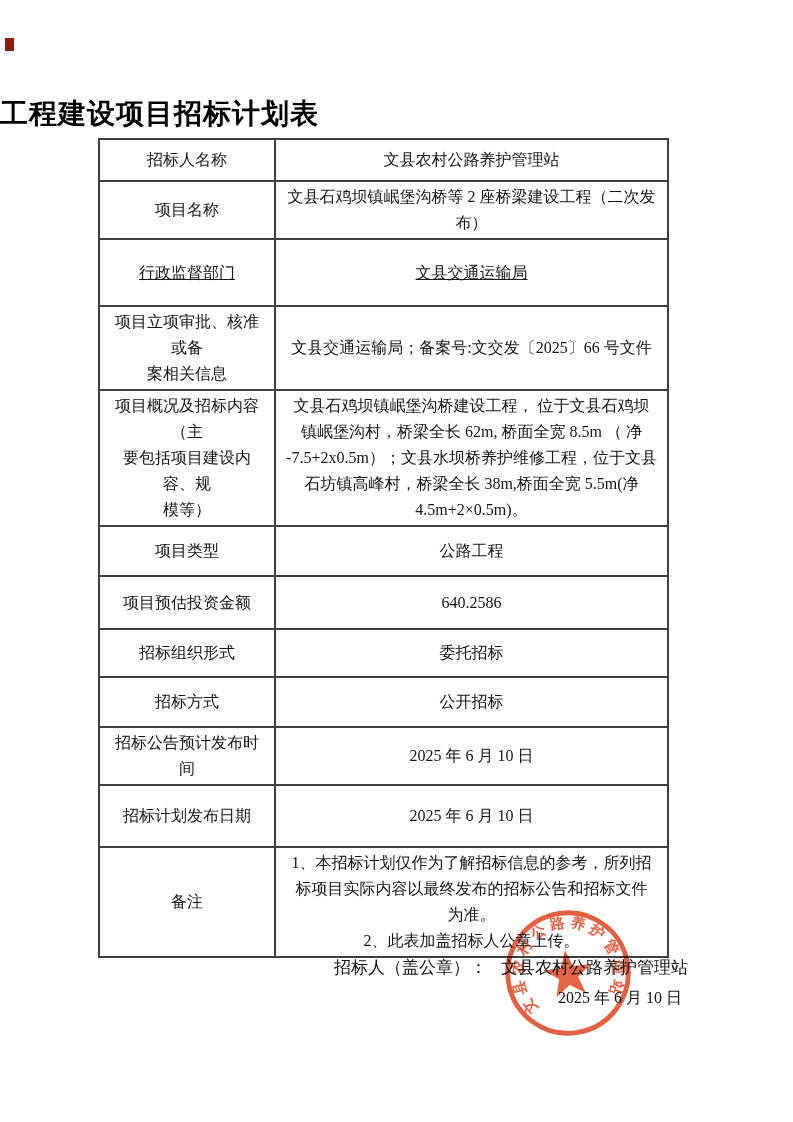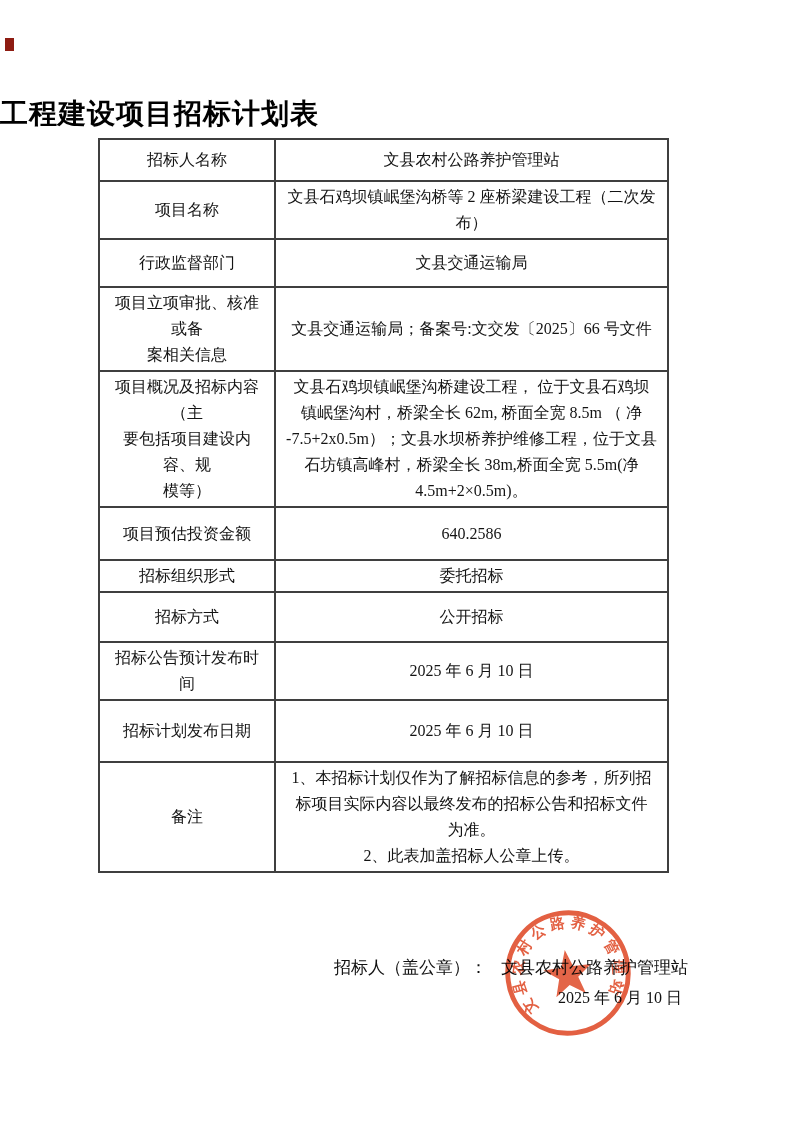--- a/index.html
+++ b/index.html
@@ -20,23 +20,23 @@
     border-collapse:collapse;table-layout:fixed;
   }
   table.tender col.c1{width:176px;}
   table.tender col.c2{width:393px;}
   table.tender td{
     border:2px solid #3f3f3f;vertical-align:middle;
     font-size:16px;line-height:26px;padding:2px 8px;
     text-align:center;white-space:pre-line;color:#141414;
   }
   td.val-left{text-align:left;}
-  tr.h42{height:42px;} tr.h53{height:53px;} tr.h52{height:48px;}
+  tr.h42{height:42px;} tr.h53{height:53px;} tr.h52{height:67px;text-decoration:underline;}
   tr.h56{height:56px;} tr.h158{height:128px;} tr.h50{height:50px;}
-  tr.h44{height:32px;} tr.h46{height:46px;} tr.h62{height:62px;}
+  tr.h44{height:48px;} tr.h46{height:46px;} tr.h62{height:62px;}
   tr.h108{height:108px;}
   .footer-signer{
     position:absolute;left:334px;top:956px;font-size:17px;color:#111;
     white-space:nowrap;
   }
   .footer-signer .signer-name{margin-left:14px;}
   .footer-date{
     position:absolute;left:558px;top:988px;font-size:16px;color:#111;
     white-space:nowrap;
   }
@@ -79,20 +79,24 @@
     <tr class="h158">
       <td>项目概况及招标内容（主
 要包括项目建设内容、规
 模等）</td>
       <td>文县石鸡坝镇岷堡沟桥建设工程，  位于文县石鸡坝
 镇岷堡沟村，桥梁全长 62m, 桥面全宽 8.5m （ 净
 -7.5+2x0.5m）；文县水坝桥养护维修工程，位于文县
 石坊镇高峰村，桥梁全长 38m,桥面全宽 5.5m(净
 4.5m+2×0.5m)。</td>
     </tr>
+    <tr class="h50">
+      <td>项目类型</td>
+      <td>公路工程</td>
+    </tr>
     <tr class="h53">
       <td>项目预估投资金额</td>
       <td>640.2586</td>
     </tr>
     <tr class="h44">
       <td>招标组织形式</td>
       <td>委托招标</td>
     </tr>
     <tr class="h50">
       <td>招标方式</td>

